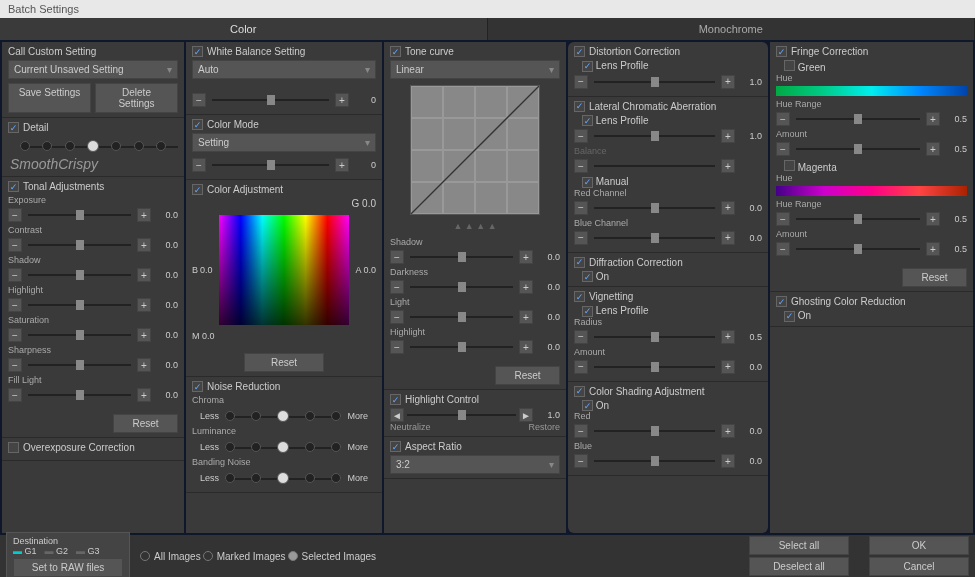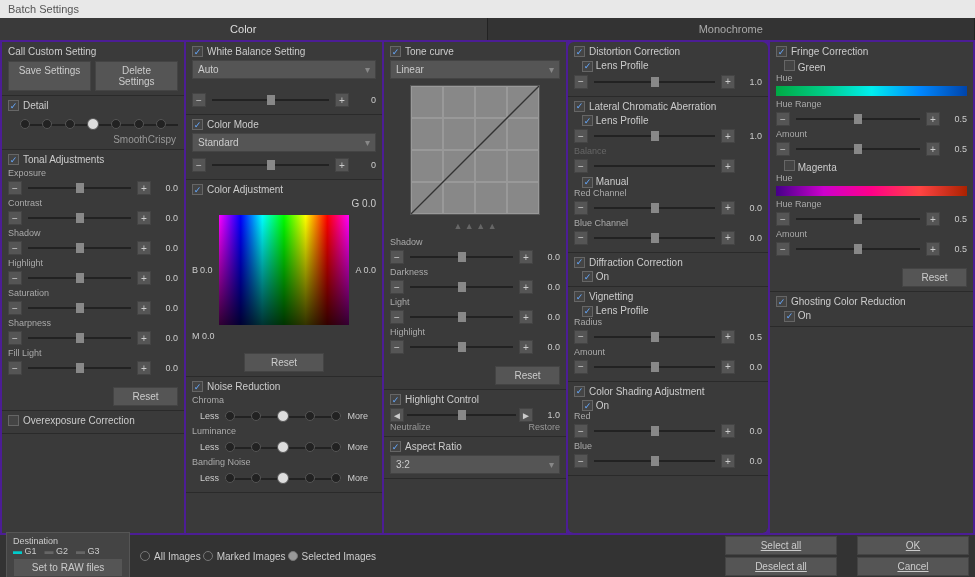--- a/index.html
+++ b/index.html
@@ -1,21 +1,21 @@
 <!DOCTYPE html>
 <html><head>
 <meta charset="utf-8">
 <style>
 * { margin: 0; padding: 0; box-sizing: border-box; font-family: Arial, sans-serif; }
 body { background: #2a2a2a; color: #ccc; font-size: 10px; width: 975px; height: 577px; overflow: hidden; }
 .titlebar { background: #e8e8e8; color: #555; padding: 3px 8px; font-size: 11px; height: 18px; }
 .tabs { display: flex; height: 22px; }
 .tab { flex: 1; background: #333; color: #aaa; text-align: center; line-height: 22px; font-size: 11px; cursor: pointer; border-right: 1px solid #222; }
 .tab.active { background: #3a3a3a; color: #ddd; }
-.content { display: flex; height: 495px; gap: 2px; background: #4c1d95; padding: 2px; }
+.content { display: flex; height: 495px; gap: 2px; background: #0f172a; padding: 2px; }
 .col { background: #3a3a3a; display: flex; flex-direction: column; }
 .col1 { width: 182px; }
 .col2 { width: 196px; }
 .col3 { width: 182px; }
 .col4 { width: 200px; border-radius: 6px; }
 .col5 { flex: 1; }
 .section { padding: 4px 6px; border-bottom: 1px solid #2a2a2a; }
 .section-header { display: flex; align-items: center; gap: 4px; font-size: 10px; color: #ccc; margin-bottom: 3px; }
 .checkbox { width: 11px; height: 11px; border: 1px solid #666; display: inline-flex; align-items: center; justify-content: center; background: #444; cursor: pointer; }
 .checkbox.checked::after { content: "✓"; color: #6af; font-size: 9px; }
@@ -28,58 +28,61 @@
 .slider-label { font-size: 9px; color: #aaa; margin-bottom: 1px; }
 .stepper { width: 14px; height: 14px; background: #555; color: #ccc; border: 1px solid #444; display: flex; align-items: center; justify-content: center; font-size: 10px; cursor: pointer; }
 .slider-track { flex: 1; height: 2px; background: #222; position: relative; margin: 0 3px; }
 .slider-thumb { position: absolute; width: 8px; height: 10px; background: #888; top: -4px; transform: translateX(-50%); }
 .slider-value { width: 24px; text-align: right; font-size: 9px; color: #ccc; }
 .dot-slider { display: flex; align-items: center; justify-content: space-between; padding: 4px 8px; }
 .dot-track { flex: 1; display: flex; align-items: center; justify-content: space-between; position: relative; margin: 0 6px; }
 .dot-track::before { content: ""; position: absolute; height: 2px; background: #222; width: 100%; top: 50%; }
 .dot { width: 10px; height: 10px; border-radius: 50%; background: #222; border: 1px solid #555; z-index: 1; cursor: pointer; }
 .dot.active { background: #ddd; width: 12px; height: 12px; }
-.dot-labels { display: flex; justify-content: flex-end; font-size: 10px; color: #999; padding: 0 2px; }
+.dot-labels { display: flex; justify-content: flex-start; font-size: 14px; color: #999; padding: 0 2px; font-style: italic; }
 .reset-row { display: flex; justify-content: flex-end; margin-top: 12px; }
 .reset-row .btn { width: 65px; }
 .color-picker { width: 130px; height: 110px; margin: 6px auto; position: relative; background: linear-gradient(to bottom, rgba(255,255,255,0.8), rgba(0,0,0,0.8)), linear-gradient(to right, #f0f, #00f, #0ff, #0f0, #ff0, #f00, #f0f); background-blend-mode: multiply; }
 .tone-curve { width: 130px; height: 130px; margin: 6px auto; background: #888; position: relative; border: 1px solid #555; }
 .tone-grid { position: absolute; inset: 0; display: grid; grid-template-columns: repeat(4,1fr); grid-template-rows: repeat(4,1fr); }
 .tone-grid div { border: 1px solid #999; }
 .tone-line { position: absolute; inset: 0; }
 .hue-bar { height: 10px; width: 100%; margin: 3px 0; }
 .hue-green { background: linear-gradient(to right, #0a4, #0c8, #0ee, #08f, #04a); }
 .hue-magenta { background: linear-gradient(to right, #408, #c0c, #f08, #f44, #a20); }
 .footer { display: flex; height: 42px; background: #333; padding: 3px 6px; gap: 10px; align-items: center; }
 .dest-box { background: #444; padding: 3px 6px; border: 1px solid #555; }
 .dest-row { display: flex; gap: 8px; font-size: 9px; margin-bottom: 2px; }
 .radio { width: 10px; height: 10px; border-radius: 50%; border: 1px solid #777; background: #333; display: inline-block; margin-right: 4px; }
 .radio.checked { background: #999; }
 .img-options { display: flex; flex-direction: row; gap: 2px; font-size: 10px; }
 .img-opt { display: flex; align-items: center; }
 .footer-btns { margin-left: auto; display: flex; flex-direction: column; gap: 2px; }
-.footer-btns .btn { width: 112px; text-decoration: underline; }
+.footer-btns .btn { width: 100px; }
 .neutralize-row { display: flex; align-items: center; gap: 3px; }
 .neutralize-slider { flex: 1; height: 2px; background: #222; position: relative; }
 </style>
 </head>
 <body>
 
 <div class="titlebar">Batch Settings</div>
 
 <div class="tabs">
   <div class="tab active">Color</div>
   <div class="tab">Monochrome</div>
 </div>
 
 <div class="content">
 
   <div class="col col1">
     <div class="section">
       <div class="section-header">Call Custom Setting</div>
+      <div class="dropdown">
+          <span>Current Unsaved Setting</span>
+        </div>
       <div class="btn-row">
         <div class="btn">Save Settings</div>
         <div class="btn">Delete Settings</div>
       </div>
     </div>
     <div class="section">
       <div class="section-header">
           <span class="checkbox checked"></span>
           <span>Detail</span>
         </div>
@@ -194,21 +197,21 @@
           <span class="stepper">+</span>
           <span class="slider-value">0</span>
         </div>
     </div>
     <div class="section">
       <div class="section-header">
           <span class="checkbox checked"></span>
           <span>Color Mode</span>
         </div>
       <div class="dropdown">
-          <span>Standard</span>
+          <span>Setting</span>
         </div>
       <div class="slider-row" style="margin-top:6px">
           <span class="stepper">−</span>
           <div class="slider-track">
             <div class="slider-thumb" style="left:50%"></div>
           </div>
           <span class="stepper">+</span>
           <span class="slider-value">0</span>
         </div>
     </div>

